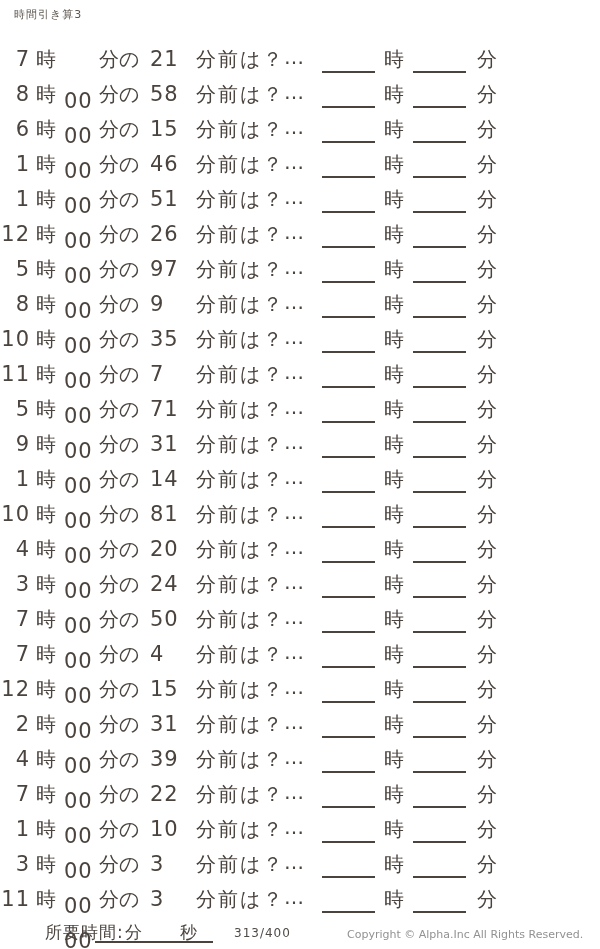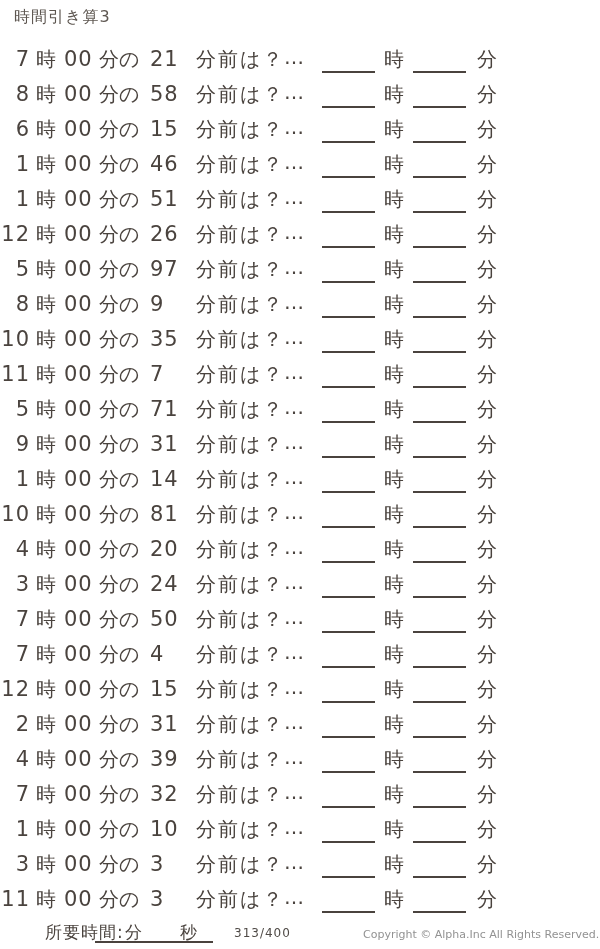--- a/index.html
+++ b/index.html
@@ -7,57 +7,57 @@
     position:relative;
     width:600px;height:949px;
     background:#ffffff;
     overflow:hidden;
     font-family:"DejaVu Sans","Liberation Sans",sans-serif;
     color:#4a433e;
   }
   
   .sheet-title{
     position:absolute;left:14px;top:7px;
-    font-size:16px;letter-spacing:1px;color:#5d5650;
+    font-size:11px;letter-spacing:1px;color:#5d5650;
   }
   .name-block{position:absolute;left:346px;top:6px;height:26px;}
   .name-label{font-size:18px;letter-spacing:2px;}
   .name-line{
     display:inline-block;width:190px;height:15px;
     border-bottom:2px solid #4a433e;vertical-align:bottom;
   }
   .name-dot{font-size:12px;}
   
   .rows{position:absolute;left:0;top:46px;width:600px;}
   .row{position:relative;height:35px;}
   .c{position:absolute;top:2px;font-size:20px;white-space:nowrap;line-height:22px;}
   .num{font-size:21px;letter-spacing:1px;}
   .c-hour{left:0;width:30px;text-align:right;}
   .c-toki{left:36px;}
-  .c-zero{left:64px;}
+  .c-zero{left:64px;margin-top:42px;}
   .c-funno{left:99px;}
   .c-min{left:150px;width:38px;text-align:left;}
   .c-q{left:196px;letter-spacing:2px;}
   .c-dots{left:284px;top:0;}
   .c-blank{height:20px;top:5px;border-bottom:2px solid #4a433e;}
   .c-blank1{left:322px;width:53px;}
   .c-anstoki{left:384px;}
   .c-blank2{left:413px;width:53px;}
   .c-ansfun{left:477px;}
   
   .footer{position:absolute;left:0;top:918px;width:600px;height:31px;}
   .time-label{position:absolute;left:13px;top:3px;font-size:17px;letter-spacing:1px;margin-left:32px;}
   .time-line{
     position:absolute;left:95px;top:0;width:118px;height:23px;
     border-bottom:2px solid #4a433e;font-size:17px;
   }
   .time-min{position:absolute;left:30px;top:3px;}
   .time-sec{position:absolute;left:85px;top:3px;}
   .page-counter{position:absolute;left:234px;top:8px;font-size:12px;letter-spacing:1px;color:#4f4a46;}
-  .copyright{position:absolute;left:347px;top:10px;font-size:11px;color:#929292;margin-left:16px;}
+  .copyright{position:absolute;left:347px;top:10px;font-size:11px;color:#929292;}
 </style>
 </head>
 <body>
 
 <div class="page">
 
   <div class="sheet-title">時間引き算3</div>
 
 
   <div class="rows">
@@ -353,21 +353,21 @@
     <span class="c c-anstoki">時</span>
     <span class="c c-blank c-blank2"></span>
     <span class="c c-ansfun">分</span>
   </div>
 
   <div class="row">
     <span class="c num c-hour">7</span>
     <span class="c c-toki">時</span>
     <span class="c num c-zero">00</span>
     <span class="c c-funno">分の</span>
-    <span class="c num c-min">32</span>
+    <span class="c num c-min">22</span>
     <span class="c c-q">分前は？</span>
     <span class="c c-dots">…</span>
     <span class="c c-blank c-blank1"></span>
     <span class="c c-anstoki">時</span>
     <span class="c c-blank c-blank2"></span>
     <span class="c c-ansfun">分</span>
   </div>
 
   <div class="row">
     <span class="c num c-hour">1</span>

